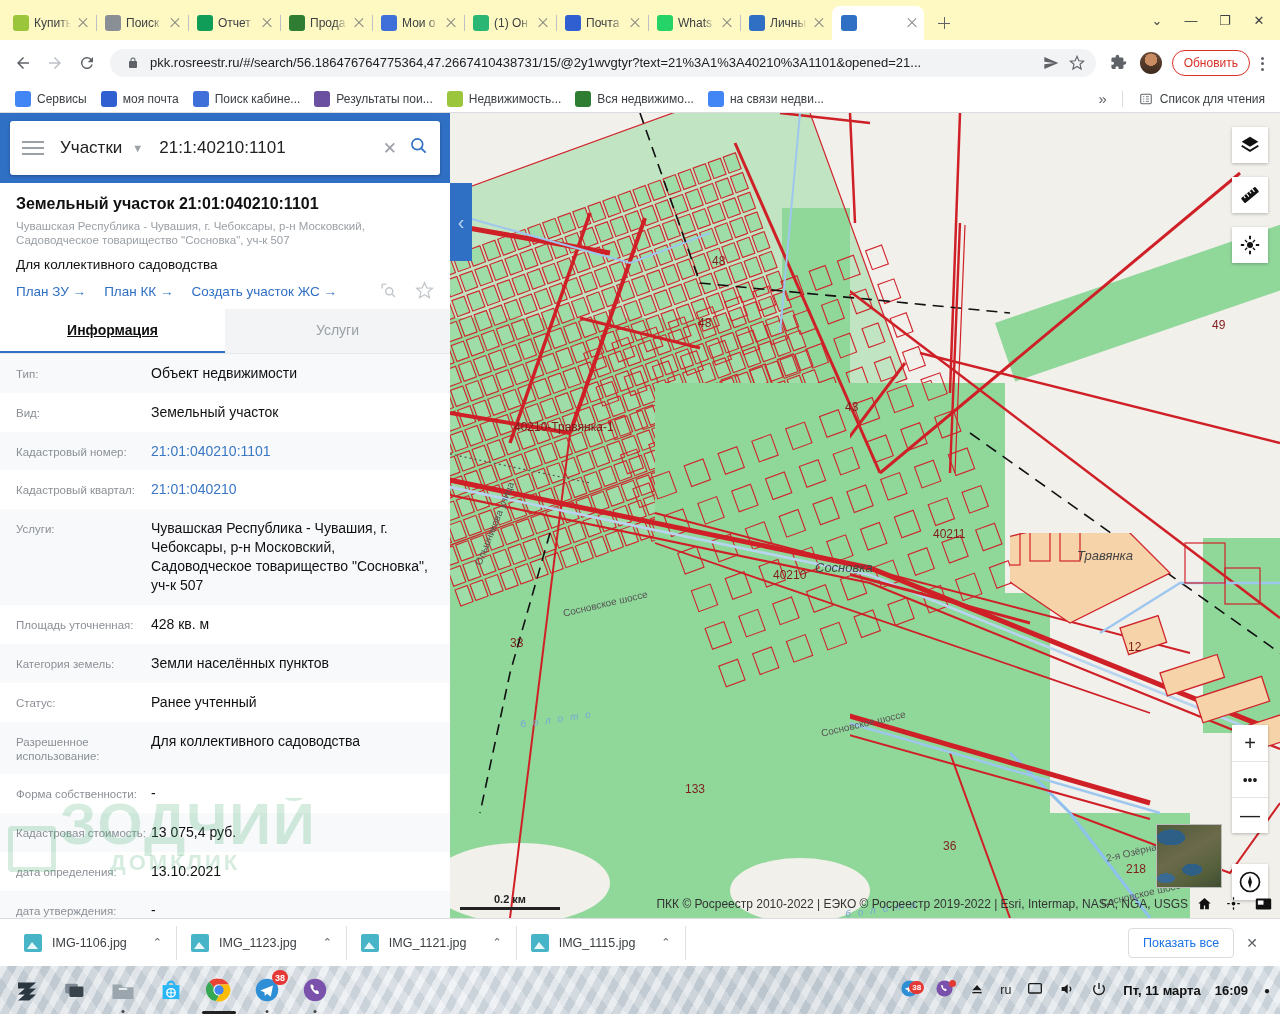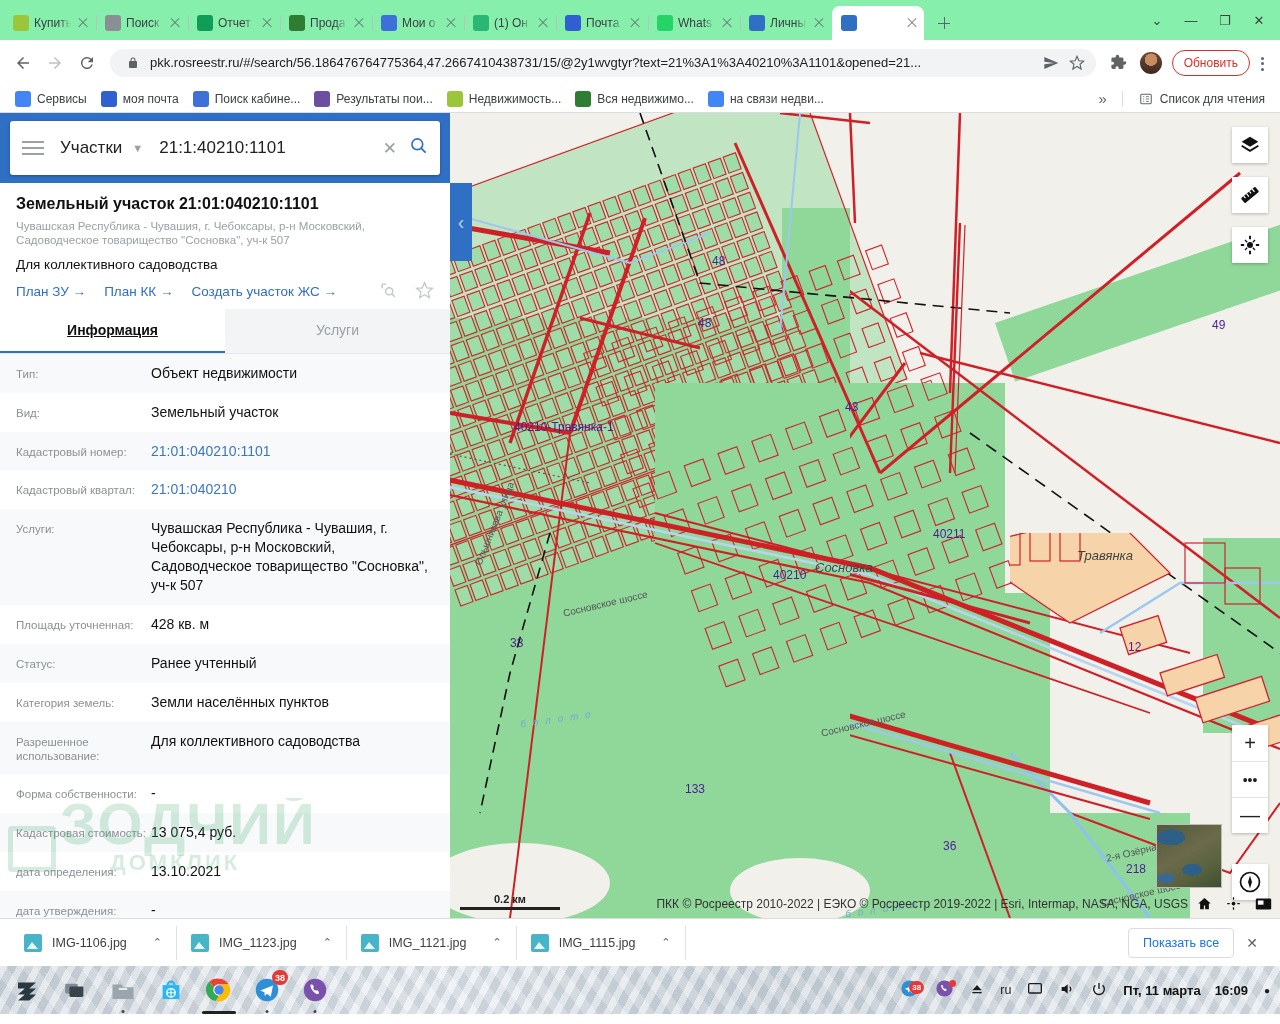--- a/index.html
+++ b/index.html
@@ -6,21 +6,21 @@
   html, body { margin:0; padding:0; }
   body {
     width:1280px; height:1024px; overflow:hidden;
     font-family:"Liberation Sans", sans-serif;
     background:#fff;
     -webkit-font-smoothing:antialiased;
   }
 
   
   #tabstrip{
-    height:40px; background:#86efac; display:flex; align-items:flex-end;
+    height:40px; background:#fef9c3; display:flex; align-items:flex-end;
     padding-left:4px; position:relative;
   }
   .tab{
     height:34px; width:92px; flex:0 0 92px; display:flex; align-items:center;
     gap:5px; padding:0 6px 0 9px; position:relative; font-size:12px;
     color:#3c4043; border-radius:8px 8px 0 0;
   }
   .tab .tablabel{
     flex:1; white-space:nowrap; overflow:hidden; font-size:12px;
     -webkit-mask-image:linear-gradient(to right,#000 70%,transparent 100%);
@@ -80,21 +80,21 @@
 
   
   #content{ position:relative; width:1280px; height:805px; overflow:hidden; }
 
   
   #map{ position:absolute; left:450px; top:0; right:0; bottom:0; overflow:hidden;
         background:#8fd694;}
   .mapbase{position:absolute;inset:0;}
   .beige{position:absolute;background:#f2f0eb;}
   .green{position:absolute;background:#90d79a;}
-  .mlabel{position:absolute;font-size:12px;color:#4c1d95;font-family:"Liberation Sans",sans-serif;}
+  .mlabel{position:absolute;font-size:12px;color:#7f1d1d;font-family:"Liberation Sans",sans-serif;}
   .mlabel.dark{color:#444;font-style:italic;font-size:13px;}
   .streetlbl{position:absolute;font-size:10px;color:#555;white-space:nowrap;}
   .waterlbl{position:absolute;font-size:10px;color:#7aa7d6;letter-spacing:7px;font-style:italic;}
 
   #attrib{position:absolute;right:92px;bottom:7px;font-size:12px;color:#333;
     white-space:nowrap;}
   #scalebar{position:absolute;left:10px;bottom:8px;width:100px;}
   #scalebar .bar{height:3px;background:#222;margin-top:2px;}
   #scalebar .txt{font-size:11px;font-weight:bold;color:#222;text-align:center;}
 
@@ -1233,26 +1233,26 @@
         </div>
         <div class="row">
           <div class="k">Услуги:</div>
           <div class="v">Чувашская Республика - Чувашия, г. Чебоксары, р-н Московский, Садоводческое товарищество "Сосновка", уч-к 507</div>
         </div>
         <div class="row">
           <div class="k">Площадь уточненная:</div>
           <div class="v">428 кв. м</div>
         </div>
         <div class="row">
+          <div class="k">Категория земель:</div>
+          <div class="v">Земли населённых пунктов</div>
+        </div>
+        <div class="row">
           <div class="k">Статус:</div>
           <div class="v">Ранее учтенный</div>
-        </div>
-        <div class="row">
-          <div class="k">Категория земель:</div>
-          <div class="v">Земли населённых пунктов</div>
         </div>
         <div class="row">
           <div class="k">Разрешенное использование:</div>
           <div class="v">Для коллективного садоводства</div>
         </div>
         <div class="row">
           <div class="k">Форма собственности:</div>
           <div class="v">-</div>
         </div>
         <div class="row">

